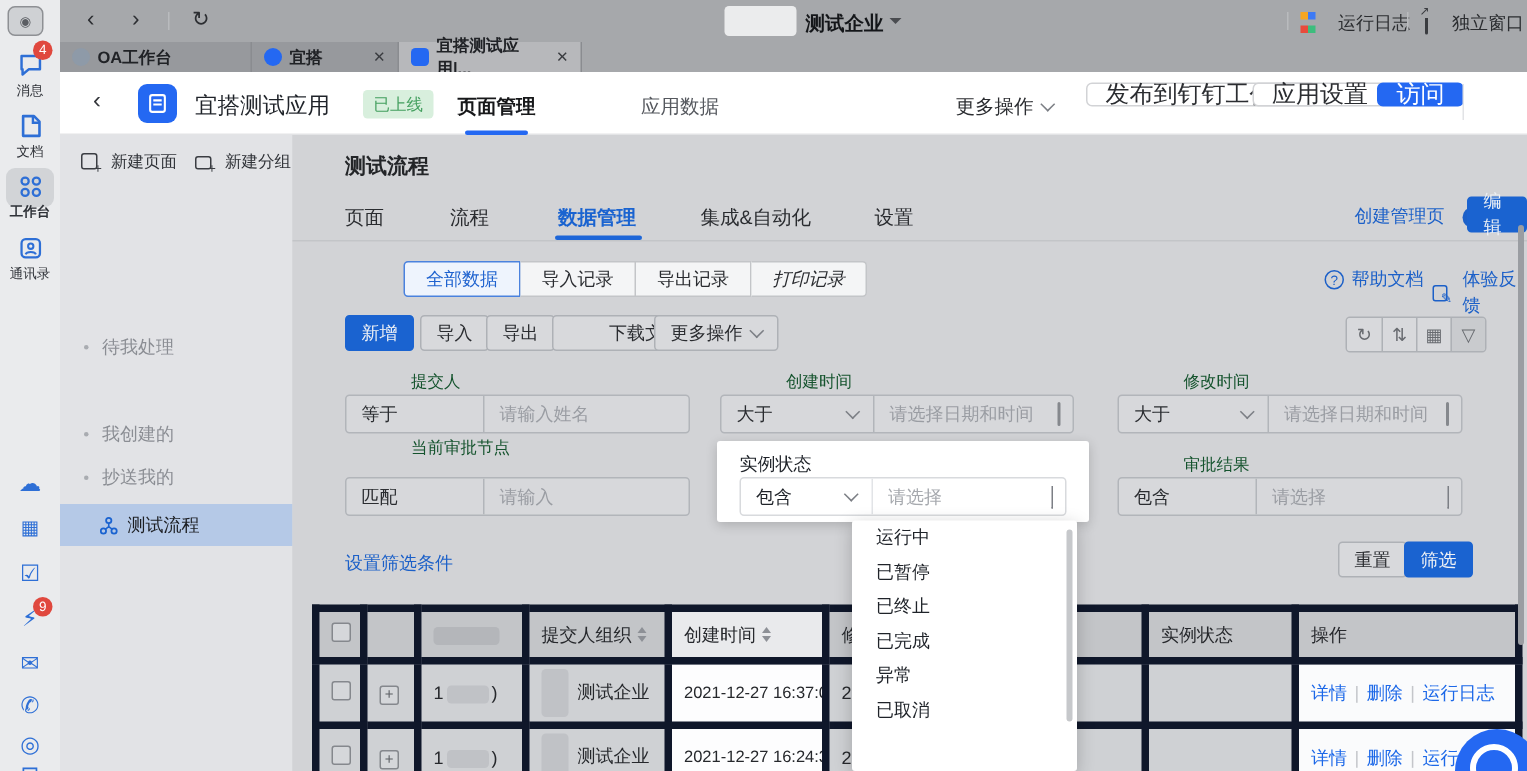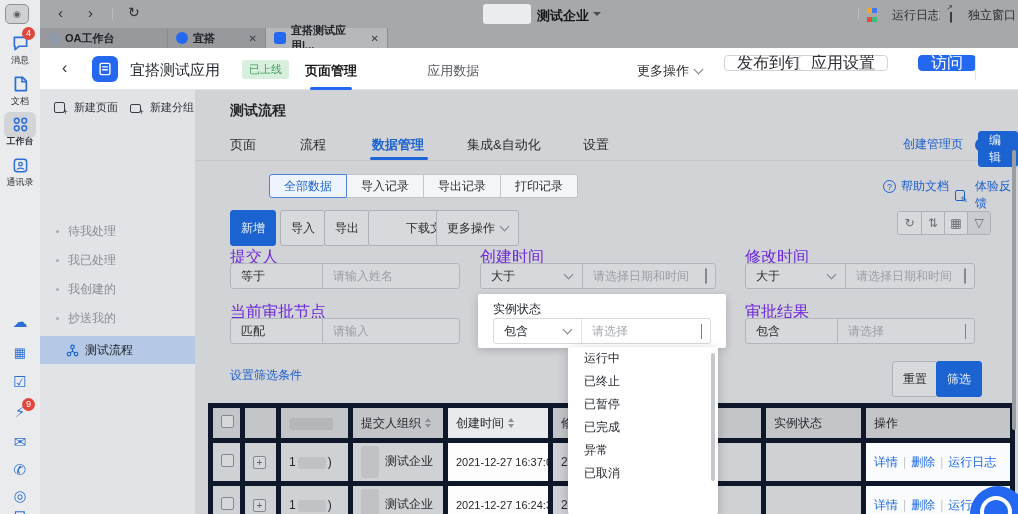--- a/index.html
+++ b/index.html
@@ -63,35 +63,35 @@
 
   
   .main { left:195px; top:90px; width:823px; height:424px; background:#d2d3d6; }
   .pg-title { font-size:14px; font-weight:bold; color:#232528; }
   .ptab { font-size:13px; color:#2a2c30; }
   .ptab.on { color:#1a63d0; font-weight:bold; }
   .tab-underline { height:3px; background:#1e66d8; border-radius:2px; }
   .divider { height:1px; background:#c3c5c8; }
   .link { color:#1c60c8; }
   .info-dot { width:14px; height:14px; background:#1c60c8; color:#e8ecf2; border-radius:50%; font-size:9px; display:inline-flex; align-items:center; justify-content:center; font-style:italic; font-family:"Liberation Serif",serif; }
-  .btn-sm { display:inline-flex; align-items:center; justify-content:center; height:36px; padding:0 10px; border-radius:3px; border:1px solid #aeb1b6; background:#d8d9dc; font-size:12px; color:#2a2c30; }
+  .btn-sm { display:inline-flex; align-items:center; justify-content:center; height:24px; padding:0 10px; border-radius:3px; border:1px solid #aeb1b6; background:#d8d9dc; font-size:12px; color:#2a2c30; }
   .btn-sm.blue { background:#1a63d0; border-color:#1a63d0; color:#eef1f5; }
 
   .seg { position:absolute; display:flex; height:24px; }
   .seg-it { display:flex; align-items:center; justify-content:center; padding:0 14px; background:#f4f5f6; border:1px solid #c3c5c8; border-left:none; font-size:12px; color:#2a2c30; }
   .seg-it:first-child { border-left:1px solid #4a82de; border-radius:3px 0 0 3px; }
-  .seg-it:last-child { border-radius:0 3px 3px 0; }
+  .seg-it:last-child { border-radius:0 3px 3px 0;font-style:italic; }
   .seg-it.on { background:#eef4fd; border:1px solid #4a82de; color:#1e62cf; }
 
   .icgroup { position:absolute; display:flex; height:24px; border:1px solid #aeb1b6; border-radius:3px; overflow:hidden; }
   .icgroup .icb { width:23px; height:22px; display:flex; align-items:center; justify-content:center; background:#d8d9dc; border-left:1px solid #aeb1b6; color:#686b70; font-size:12px; }
   .icgroup .icb:first-child { border-left:none; }
   .icgroup .icb.dim { background:#c9cbce; }
 
-  .f-label { position:absolute; font-size:16px; color:#6d28d9; }
+  .f-label { position:absolute; font-size:11px; color:#14532d;margin-left:44px; }
   .field { position:absolute; height:26px; display:flex; align-items:center; background:#d7d8db; border:1px solid #b2b5ba; border-radius:3px; overflow:hidden; }
   .field .op { display:flex; align-items:center; justify-content:space-between; padding:0 10px; height:100%; border-right:1px solid #b2b5ba; color:#2a2c30; flex:none; }
   .field .ph { padding:0 10px; color:#9a9da3; flex:1 1 auto; white-space:nowrap; overflow:hidden; }
   .field .tail { padding-right:8px; color:#85888d; flex:none; }
   .chev { width:7px; height:7px; border-right:1.4px solid #7c7f85; border-bottom:1.4px solid #7c7f85; transform:rotate(45deg); margin-top:-3px; }
   .chev.up { transform:rotate(225deg); margin-top:4px; }
   .cal { position:relative; width:13px; height:12px; border:1.3px solid #85888d; border-radius:2px; }
   .cal::before { content:""; position:absolute; left:1px; right:1px; top:2px; height:1.3px; background:#85888d; }
 
   
@@ -253,21 +253,21 @@
     <span class="abs app-name" style="left:90px;top:13px;">宜搭测试应用</span>
     <span class="abs status-badge" style="left:202px;top:12px;">已上线</span>
     <span class="abs ah-tab on" style="left:265px;top:14px;">页面管理</span>
     <span class="abs ah-tab" style="left:332px;top:14px;">应用数据</span>
 
     <span class="abs flex" style="left:597px;top:14px;gap:6px;color:#2b2d31;font-size:13px;">
       <span>更多操作</span>
       <span class="chev"></span>
     </span>
     <span class="abs btn" style="left:684px;top:7px;">发布到钉钉工作台</span>
-    <span class="abs btn" style="left:758px;top:7px;font-family:Liberation Serif, serif;">应用设置</span>
+    <span class="abs btn" style="left:795px;top:7px;font-family:Liberation Serif, serif;">应用设置</span>
     <span class="abs btn primary" style="left:878px;top:7px;">访问</span>
     <span class="abs" style="left:935px;top:8px;width:1px;height:24px;background:#e2e3e6;"></span>
     
     
   </div>
 
   <div class="abs sidebar">
     <span class="abs flex sb-top" style="left:14px;top:10px;gap:4px;">
       <span class="mini-ic">
           <span>+</span>
@@ -277,24 +277,20 @@
     <span class="abs flex sb-top" style="left:90px;top:10px;gap:4px;">
       <span class="mini-ic" style="border-radius:2px 2px 2px 2px;height:9px;margin-top:2px;">
           <span>+</span>
         </span>
       <span>新建分组</span>
     </span>
 
     <div class="sb-item" style="top:128px;">
         <span class="dot"></span>
         <span>待我处理</span>
-      </div>
-    <div class="sb-item" style="top:157px;">
-        <span class="dot"></span>
-        <span>我已处理</span>
       </div>
     <div class="sb-item" style="top:186px;">
         <span class="dot"></span>
         <span>我创建的</span>
       </div>
     <div class="sb-item" style="top:215px;">
         <span class="dot"></span>
         <span>抄送我的</span>
       </div>
     <div class="sb-item sel" style="top:246px;height:28px;">
@@ -380,21 +376,21 @@
     <span class="f-label" style="left:550px;top:157px;">修改时间</span>
     <div class="field" style="left:550px;top:173px;width:230px;">
       <span class="op" style="width:100px;">
           <span>大于</span>
           <span class="chev"></span>
         </span>
       <span class="ph">请选择日期和时间</span>
       <span class="tail"><span class="cal"></span></span>
     </div>
 
-    <span class="f-label" style="left:35px;top:212px;text-align:right;">当前审批节点</span>
+    <span class="f-label" style="left:35px;top:201px;text-align:right;">当前审批节点</span>
     <div class="field" style="left:35px;top:228px;width:230px;">
       <span class="op" style="width:92px;">
           <span>匹配</span>
         </span>
       <span class="ph">请输入</span>
     </div>
 
     <span class="f-label" style="left:550px;top:212px;">审批结果</span>
     <div class="field" style="left:550px;top:228px;width:230px;">
       <span class="op" style="width:92px;">
@@ -472,22 +468,22 @@
           <span>包含</span>
           <span class="chev"></span>
         </span>
       <span class="ph">请选择</span>
       <span class="tail"><span class="chev up"></span></span>
     </div>
   </div>
 
   <div class="dropdown" style="left:568px;top:347px;width:150px;height:167px;">
     <div class="dd-item">运行中</div>
+    <div class="dd-item">已暂停</div>
     <div class="dd-item">已终止</div>
-    <div class="dd-item">已暂停</div>
     <div class="dd-item">已完成</div>
     <div class="dd-item">异常</div>
     <div class="dd-item">已取消</div>
     <span class="dd-scroll" style="top:6px;height:128px;"></span>
   </div>
 
   <span class="float-circle" style="left:970px;top:486px;"></span>
 
 </div>
 

